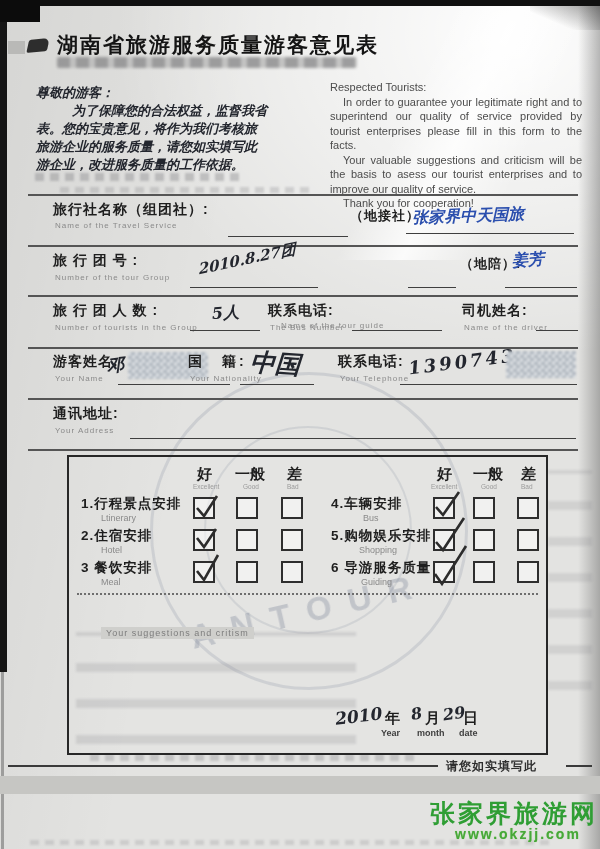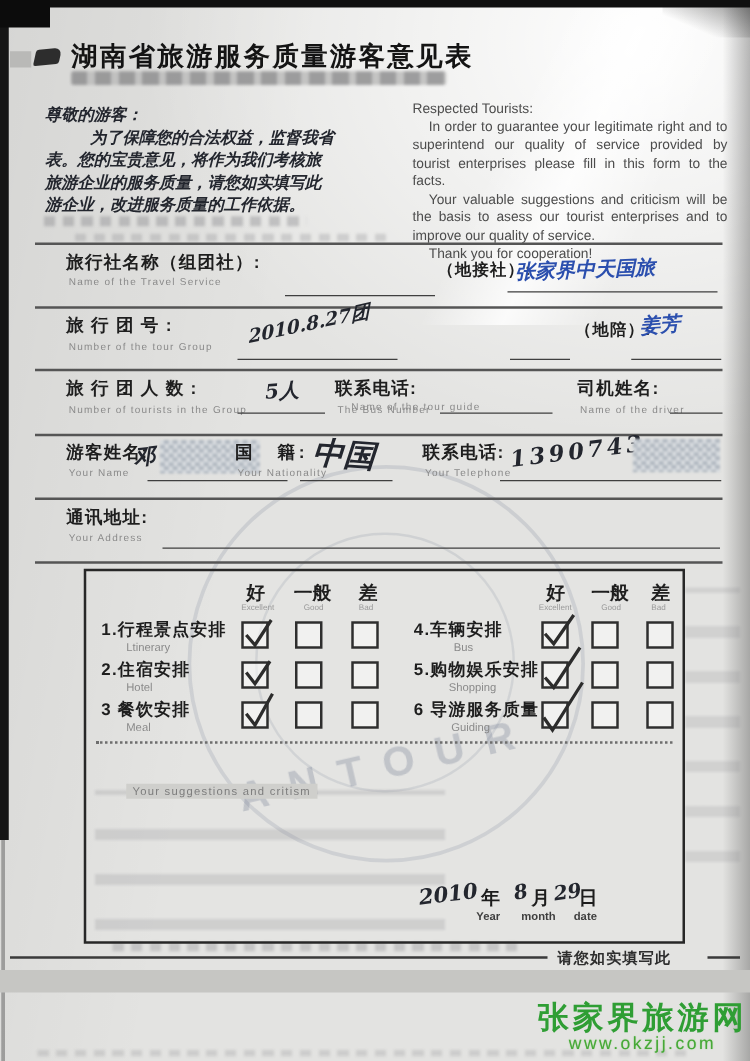--- a/index.html
+++ b/index.html
@@ -54,21 +54,21 @@
   .cb svg{position:absolute;left:-3px;top:-9px;overflow:visible;}
   .dotted{position:absolute;left:8px;top:136px;width:461px;border-top:2px dotted #6e6e6e;}
   .sugg-en{position:absolute;font-size:9px;color:#7d7d7d;background:#cfcfcc;padding:1px 5px;letter-spacing:1px;}
   .date-cn{position:absolute;font-weight:bold;font-size:15px;color:#1c1c1c;}
   .date-en{position:absolute;font-size:9px;color:#3e3e3e;font-weight:bold;}
   
   .rule-long{left:8px;top:765px;width:430px;border-top:2.5px solid #3a3a3a;}
   .rule-short{left:566px;top:765px;width:26px;border-top:2.5px solid #3a3a3a;}
   .supervised{left:446px;top:758px;font-size:12px;font-weight:bold;letter-spacing:1px;color:#2e2e2e;}
   .site-name{left:430px;top:797px;font-family:"DejaVu Serif",serif;font-size:25px;font-weight:bold;letter-spacing:3px;color:#2f9e34;}
-  .site-url{left:455px;top:826px;font-size:14px;font-weight:normal;letter-spacing:2px;color:#47a838;text-shadow:0 0 1px #8fcf7f;}
+  .site-url{left:455px;top:826px;font-size:14px;font-weight:bold;letter-spacing:2px;color:#47a838;text-shadow:0 0 1px #8fcf7f;}
   
   .wm-outer{left:150px;top:372px;width:312px;height:312px;border:3px solid rgba(115,125,145,0.20);border-radius:50%;}
   .wm-inner{left:204px;top:426px;width:204px;height:204px;border:2px solid rgba(115,125,145,0.17);border-radius:50%;}
   .wm-text{left:188px;top:592px;font-size:33px;font-weight:bold;letter-spacing:17px;color:rgba(105,115,140,0.30);transform:rotate(-13deg);filter:blur(0.4px);}
 </style>
 </head>
 <body>
 
 <div class="page">
 

